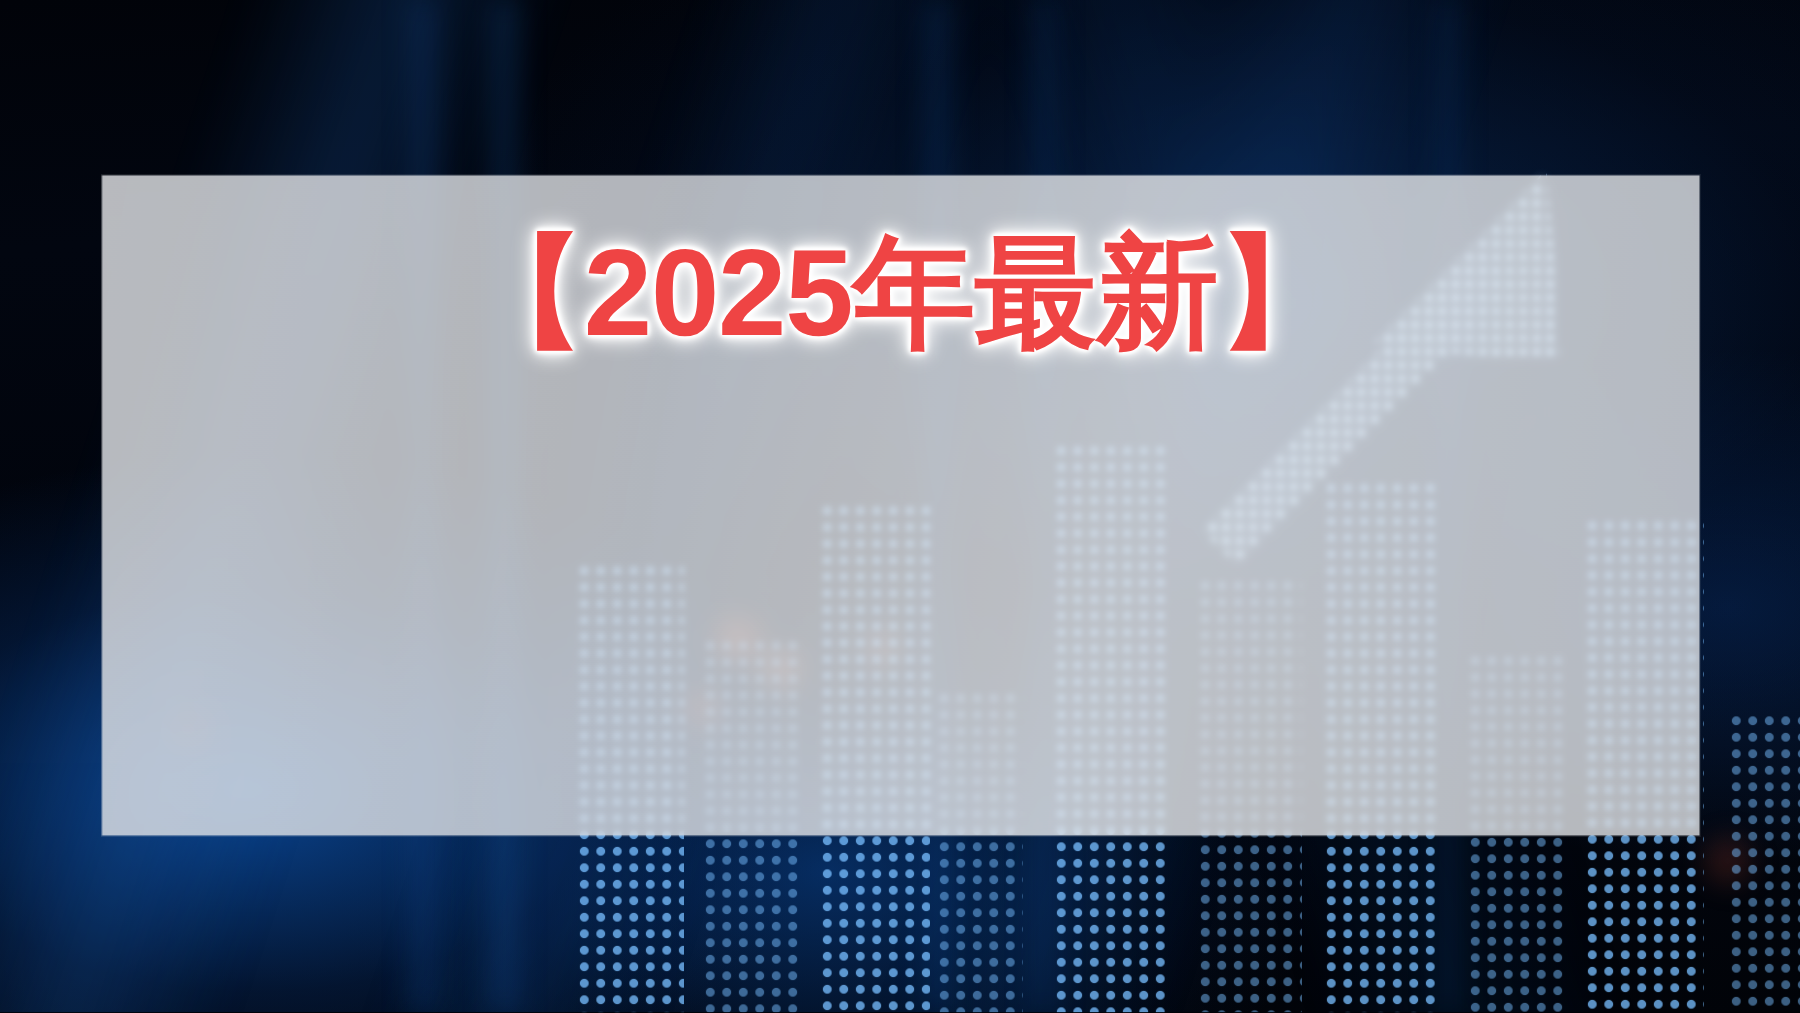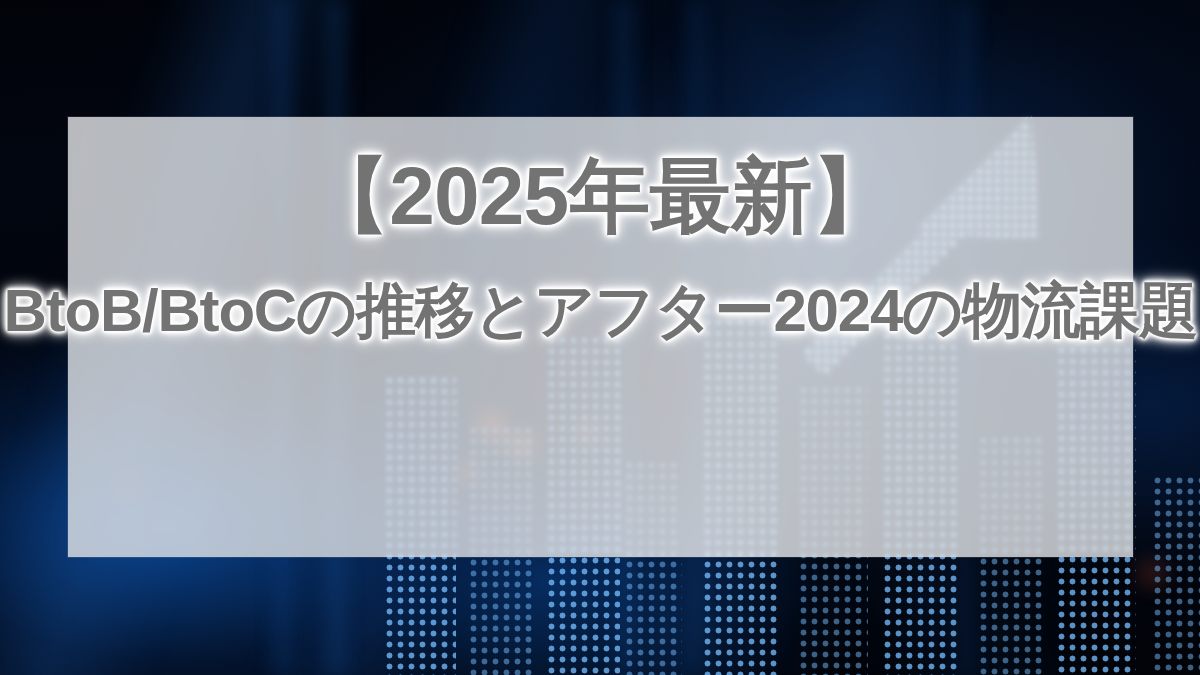--- a/index.html
+++ b/index.html
@@ -117,21 +117,21 @@
     left: 68px; top: 117px;
     width: 1065px; height: 440px;
     display: flex;
     flex-direction: column;
     align-items: center;
     justify-content: flex-start;
     padding-top: 38px;
     box-sizing: border-box;
   }
   .line {
-    color: #737373;
+    color: #ef4444;
     font-weight: 700;
     text-align: center;
     white-space: nowrap;
     line-height: 1.0;
     letter-spacing: -0.01em;
     text-shadow:
       0 0 6px #ffffff, 0 0 6px #ffffff, 0 0 10px #ffffff,
       0 0 14px rgba(255,255,255,0.95), 0 0 18px rgba(255,255,255,0.75),
       1px 0 3px #ffffff, -1px 0 3px #ffffff, 0 1px 3px #ffffff, 0 -1px 3px #ffffff;
   }
@@ -193,16 +193,15 @@
       </g>
     </svg>
   </div>
 
   <div class="panel">
     <div class="panel-sheen"></div>
   </div>
 
   <div class="title-block">
     <div class="line line-1">【2025年最新】</div>
-    <div class="line line-3">BtoB/BtoCの推移とアフター2024の物流課題</div>
   </div>
 
 </div>
 
 </body></html>

